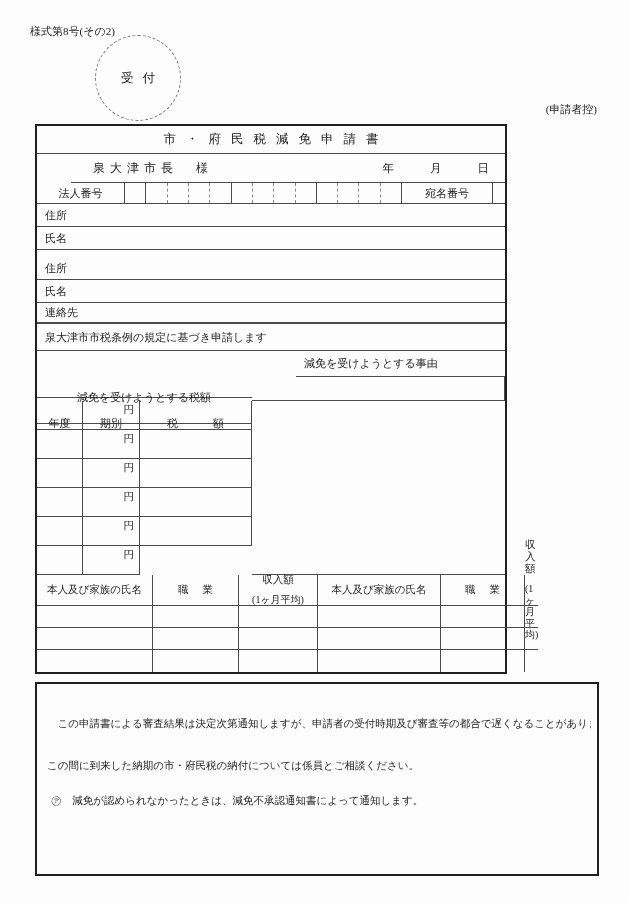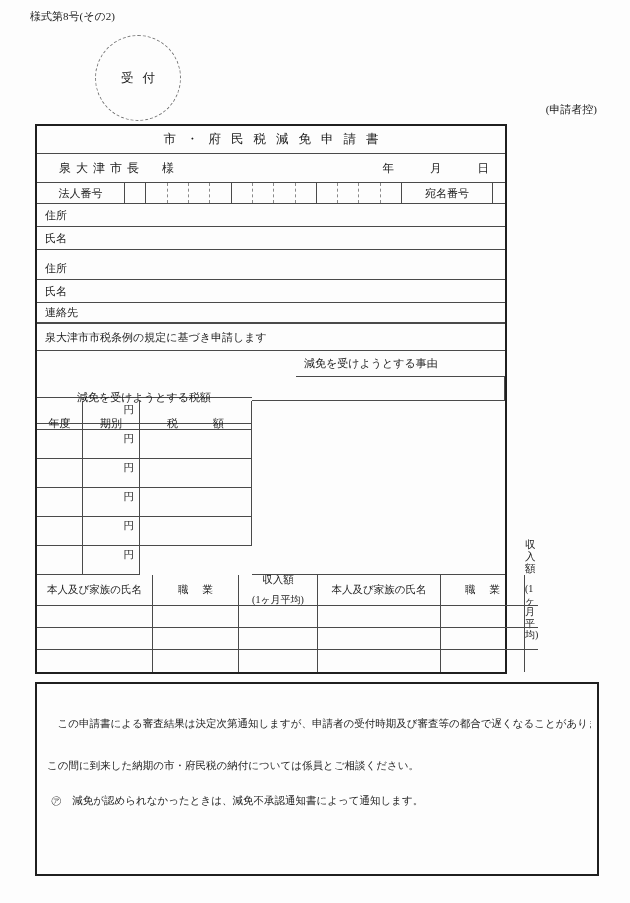--- a/index.html
+++ b/index.html
@@ -4,42 +4,42 @@
 <style>
   * { margin:0; padding:0; box-sizing:border-box; }
   html,body { background:#fcfcfc; }
   .page {
     position:relative; width:630px; height:903px;
     background:#fdfdfd; color:#1c1c1c;
     font-family:"Liberation Serif","DejaVu Serif",serif;
     font-size:11px; overflow:hidden;
   }
   
-  .form-code { position:absolute; left:30px; top:9px; font-size:11px; }
+  .form-code { position:absolute; left:30px; top:24px; font-size:11px; }
   .stamp-circle {
     position:absolute; left:95px; top:35px; width:86px; height:86px;
     border:1.6px dashed #777; border-radius:50%;
     display:flex; align-items:center; justify-content:center;
     font-size:12.5px; letter-spacing:9px; text-indent:9px; color:#222;
   }
   .copy-label { position:absolute; right:33px; top:102px; font-size:11px; }
 
   
   .main-box {
     position:absolute; left:35px; top:124px; width:472px; height:550px;
     border:2px solid #1f1f1f; background:#fdfdfd;
   }
   .row-title {
     height:28px; border-bottom:1px solid #4a4a4a;
     display:flex; align-items:center; justify-content:center;
     font-size:12.5px; letter-spacing:10px; text-indent:10px;
   }
   .row-addressee {
     height:29px; border-bottom:1px solid #4a4a4a;
-    display:flex; align-items:center; padding-left:22px; font-size:12px;
+    display:flex; align-items:center; padding-left:22px; font-size:12px;margin-left:34px;
   }
   .addressee-name { letter-spacing:5px; }
   .addressee-honorific { margin-left:18px; }
   .date-group { display:flex; margin-left:auto; gap:36px; padding-right:16px; font-size:11.5px; }
   .row-corpnum { height:21px; border-bottom:1px solid #4a4a4a; display:flex; font-size:11px; }
   .corpnum-label { width:88px; border-right:1px solid #4a4a4a; display:flex; align-items:center; justify-content:center; }
   .digit-boxes { width:277px; display:flex; }
   .digit-box { flex:1; border-right:1px dashed #8a8a8a; }
   .digit-box.solid { border-right:1px solid #4a4a4a; }
   .addrnum-label { width:91px; border-right:1px solid #4a4a4a; display:flex; align-items:center; justify-content:center; }

